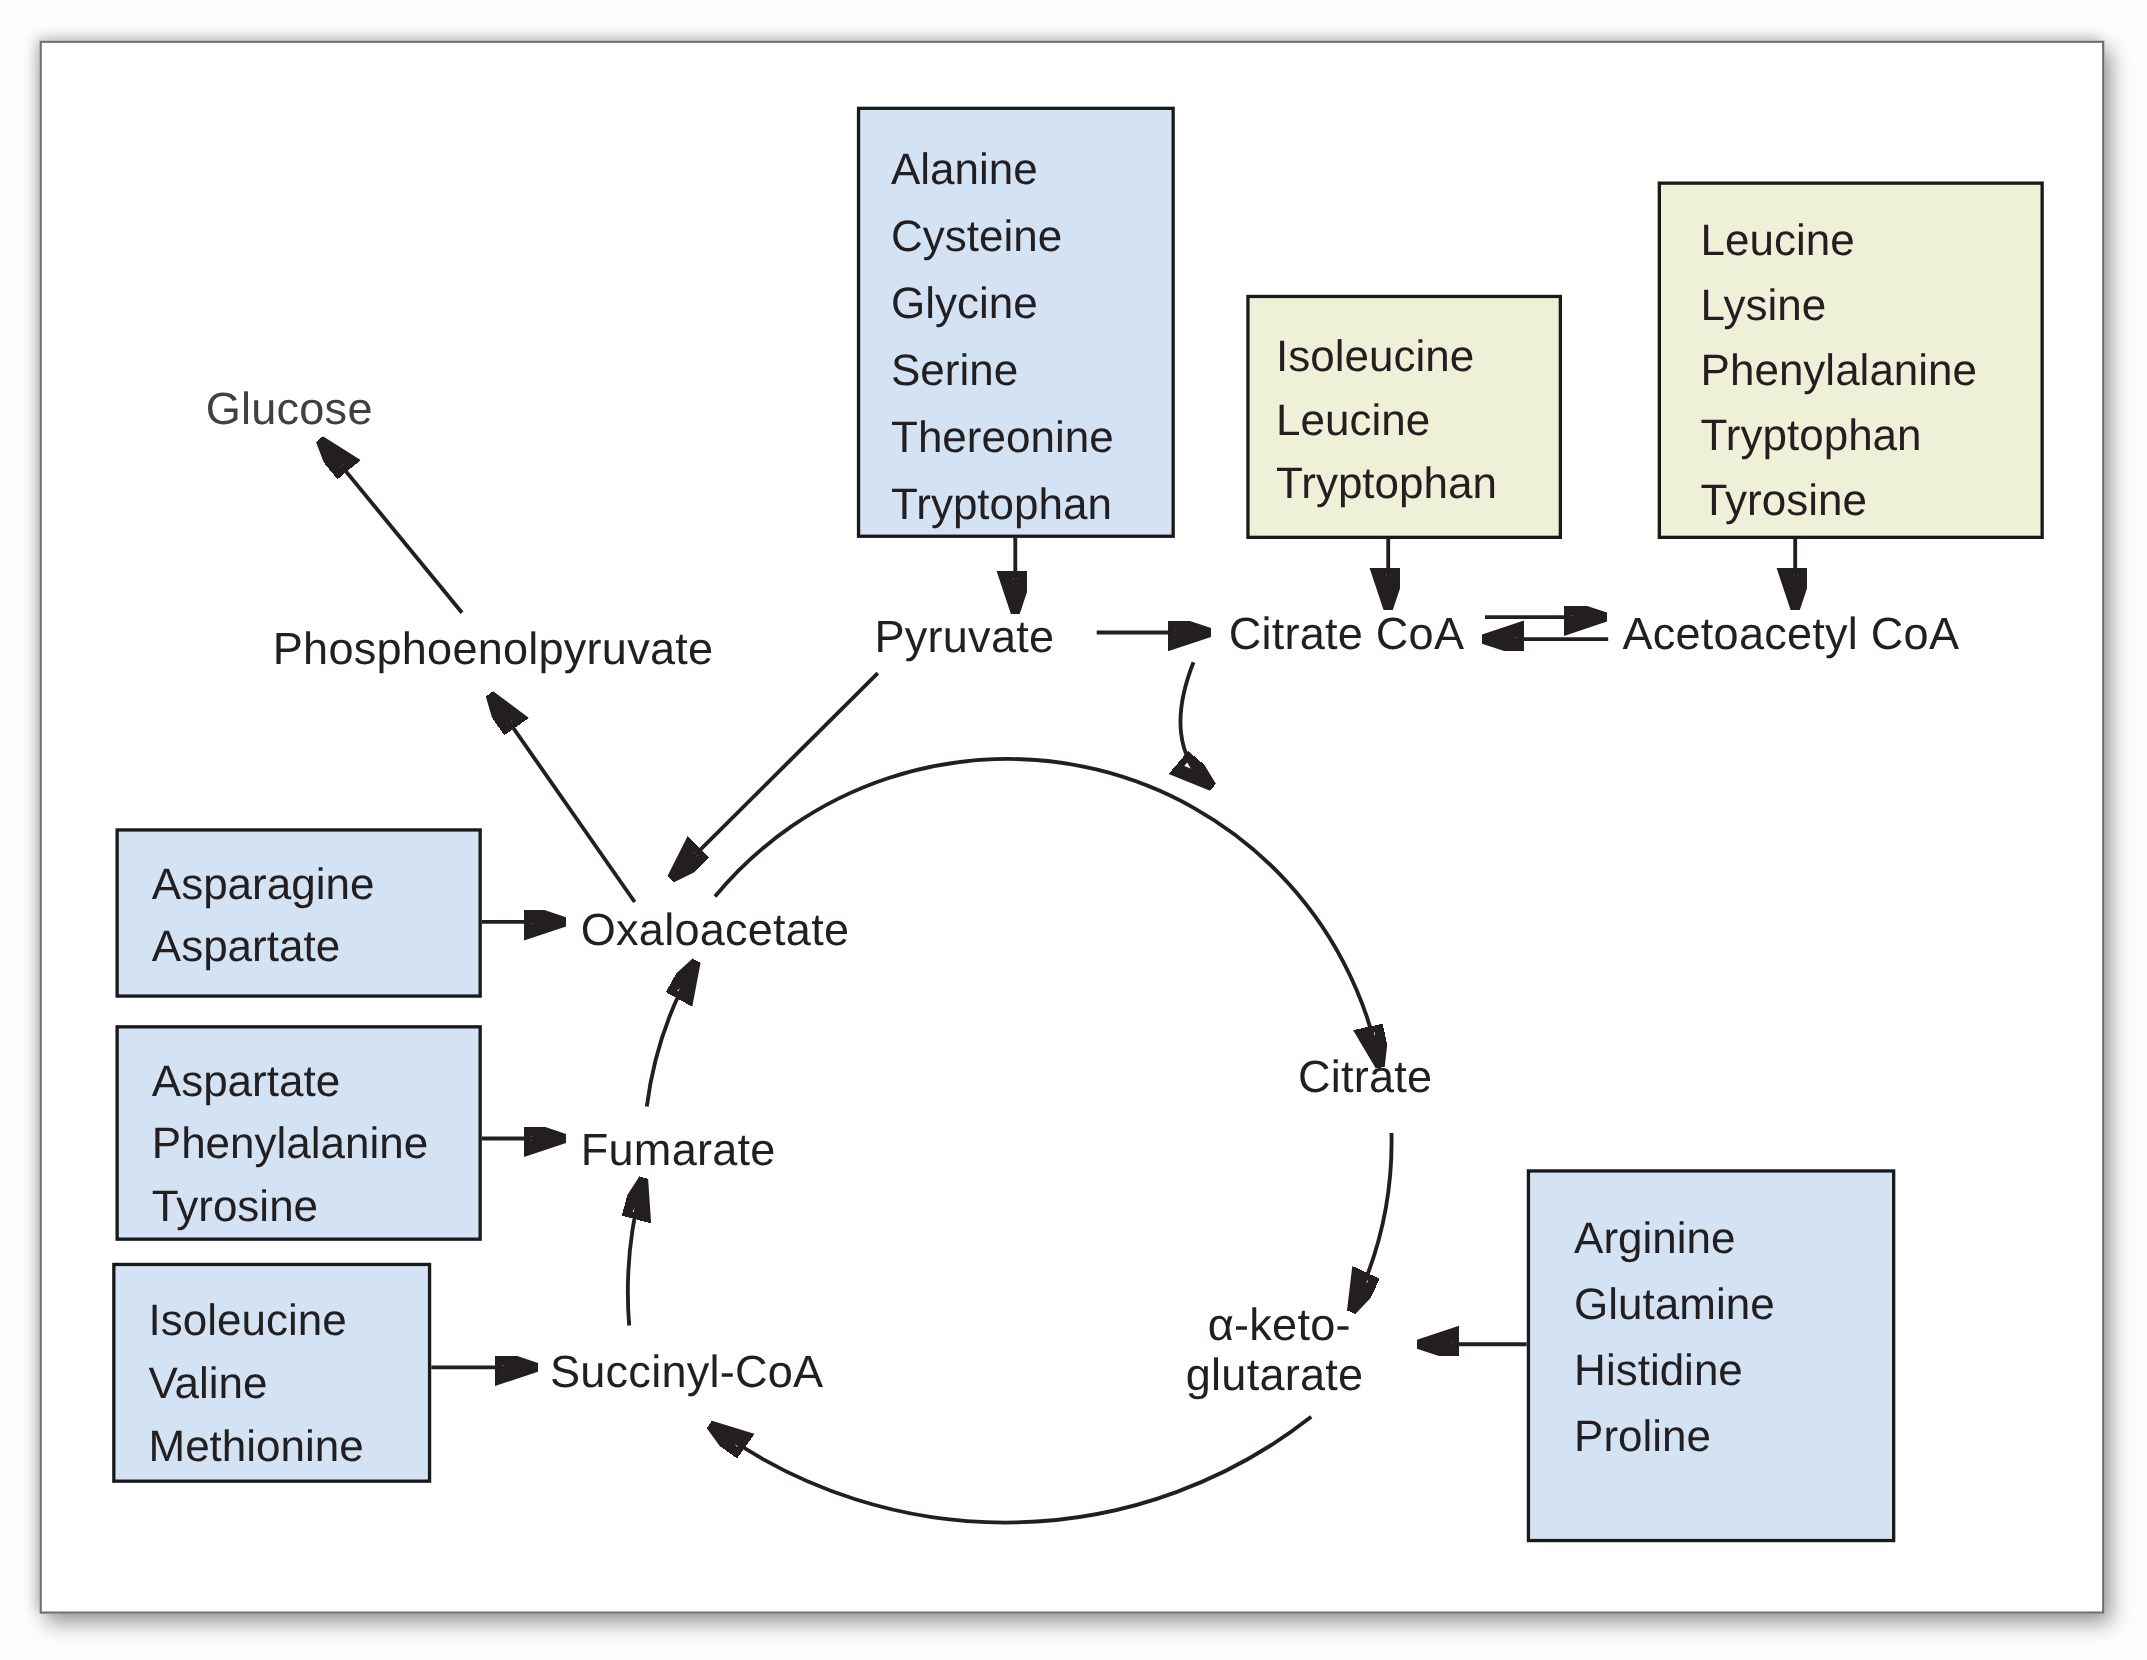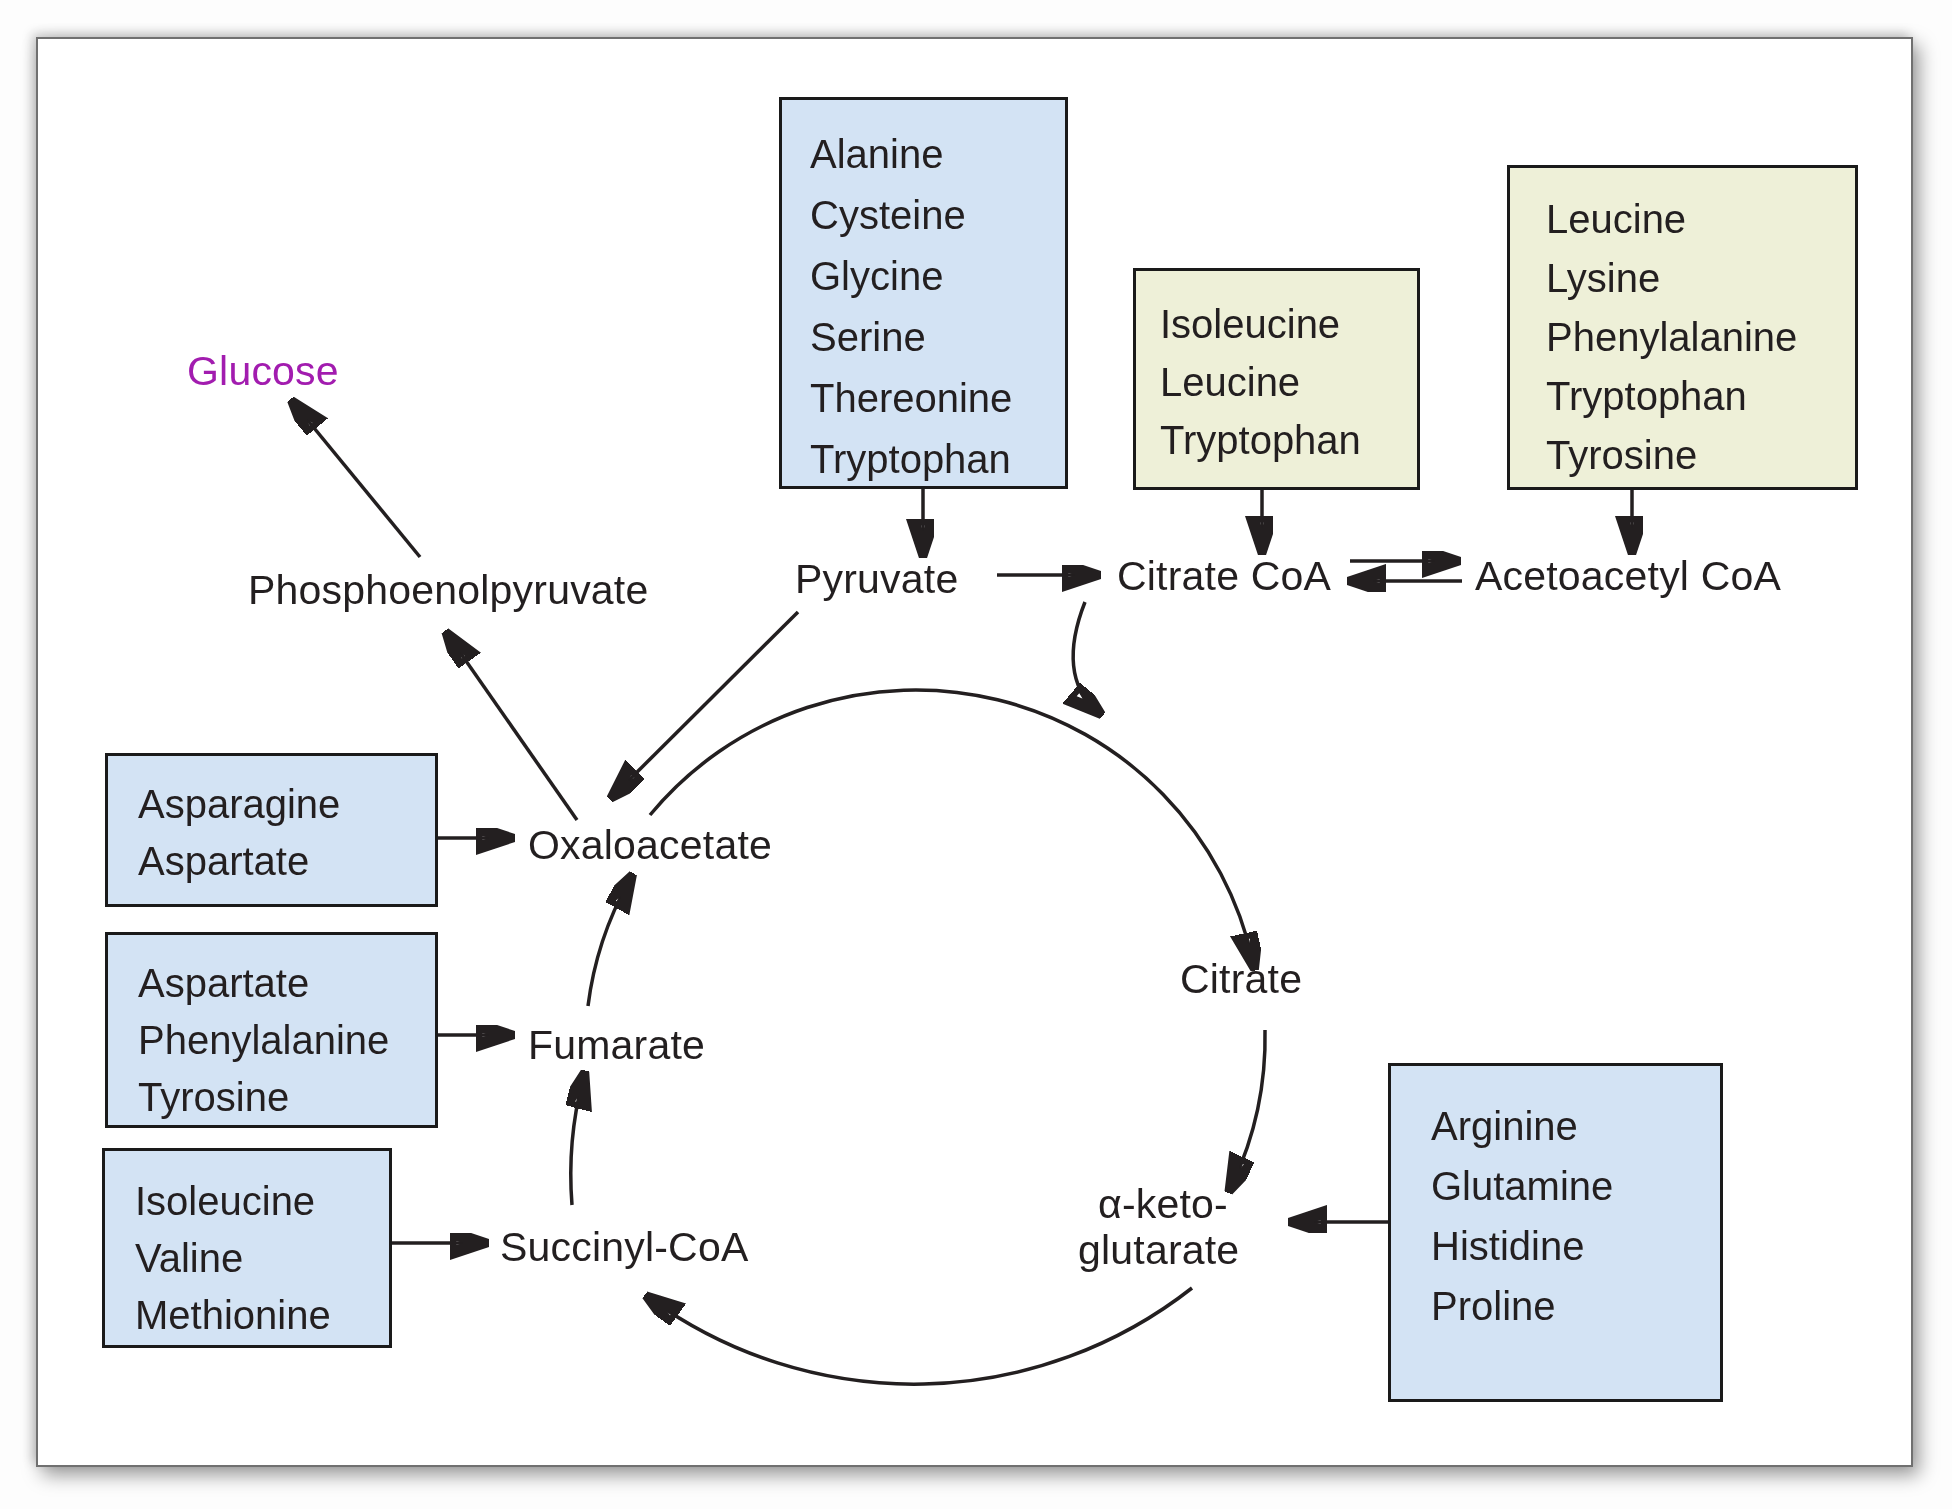--- a/index.html
+++ b/index.html
@@ -4,21 +4,21 @@
 <style>
   html,body{margin:0;padding:0;background:#fdfdfd;}
   .stage{position:relative;width:1952px;height:1509px;background:#fdfdfd;overflow:hidden;
          font-family:"Liberation Sans","DejaVu Sans",sans-serif;color:#231f20;padding-left:44px;}
   .page{position:absolute;left:36px;top:37px;width:1877px;height:1430px;background:#ffffff;
         border:2px solid #707070;box-sizing:border-box;
         box-shadow:6px 8px 18px rgba(0,0,0,0.40), -4px -4px 10px rgba(0,0,0,0.18);}
   svg.arrows{position:absolute;left:0;top:0;width:1952px;height:1509px;pointer-events:none;}
   svg.arrows path, svg.arrows line{stroke:#231f20;stroke-width:3.5;fill:none;}
   .node{position:absolute;font-size:41px;letter-spacing:0.2px;white-space:nowrap;}
-  .node.red{color:#a21caf;}
+  .node.red{color:#404040;}
   .abox{position:absolute;border:3px solid #1a1a1a;box-sizing:border-box;font-size:40px;line-height:59px;}
   .abox.blue{background:#d3e3f4;}
   .abox.olive{background:#eef0d8;}
   .abox div{white-space:nowrap;}
 </style>
 </head>
 <body>
 
 <div class="stage">
   <div class="page"></div>

